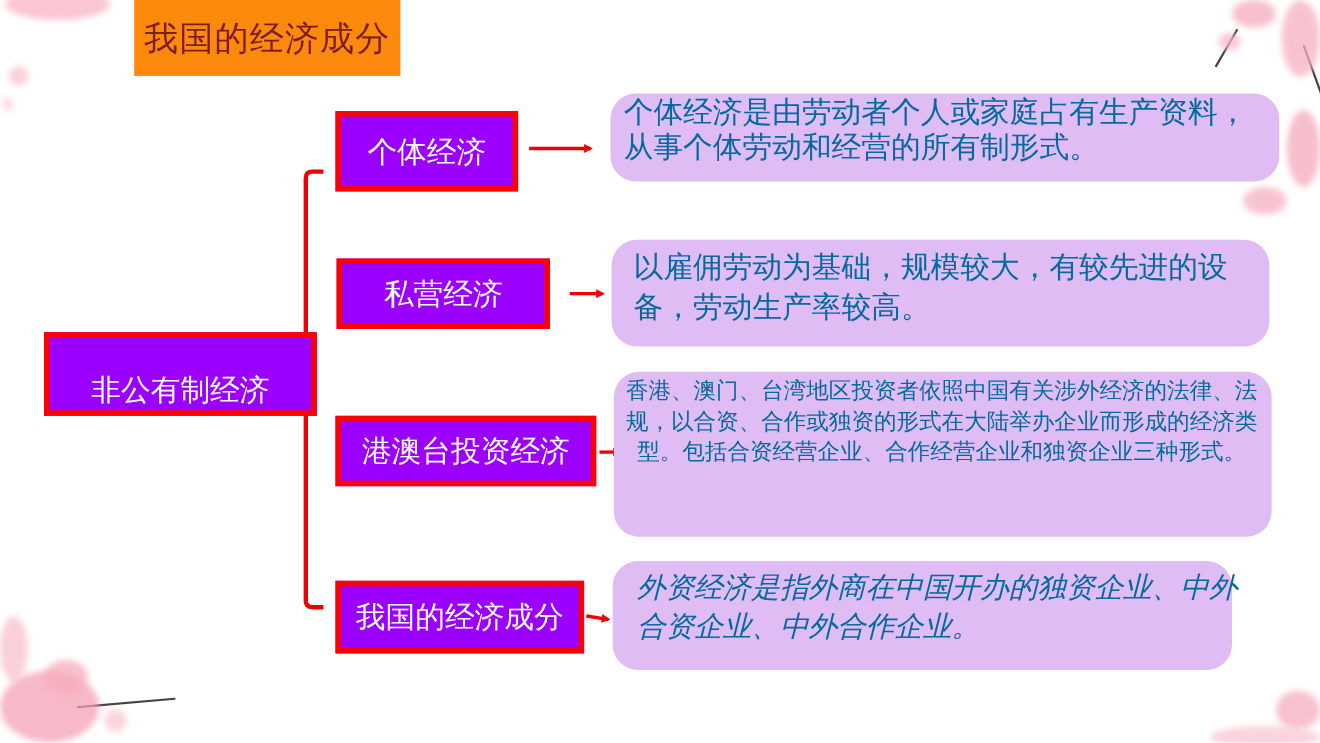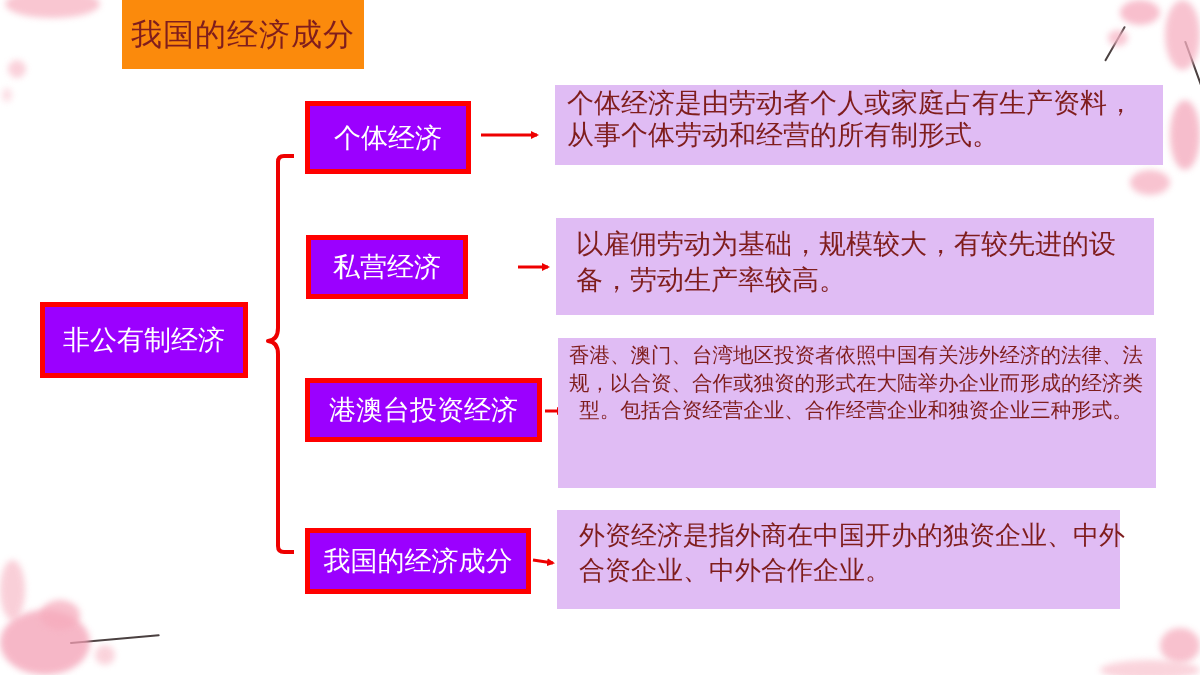--- a/index.html
+++ b/index.html
@@ -15,22 +15,23 @@
     background:#fb8a0c; color:#7f1d1d; font-size:31px;
     display:flex; align-items:center; justify-content:center; letter-spacing:1px;
   }
   .node {
     position:absolute; box-sizing:border-box;
     background:#9b00ff; border:5px solid #ff0000; border-radius:0;
     color:#fff; font-size:27px; display:flex; align-items:center; justify-content:center;
     white-space:nowrap;
   }
   .desc {
-    position:absolute; box-sizing:border-box; background:#e0bcf4; color:#7f1d1d;
+    position:absolute; box-sizing:border-box; background:#e0bcf4; color:#0369a1;
     line-height:1.3;
+    border-radius:23px;
   }
   svg.overlay { position:absolute; left:0; top:0; }
 </style>
 </head>
 <body>
 
 <div>
   <div class="blossom" style="left:5px;top:-10px;width:95px;height:28px;background:#f7b3c2;"></div>
   <div class="blossom" style="left:8px;top:60px;width:18px;height:18px;background:#f9c2cf;"></div>
   <div class="blossom" style="left:2px;top:88px;width:10px;height:14px;background:#fbd3dc;"></div>
@@ -66,41 +67,41 @@
   </defs>
   <g fill="none" stroke="#ee0000" stroke-width="4" stroke-linejoin="round">
     <path d="M294,156 L284,156 Q278,156 278,162 L278,328 Q278,340 268,341 Q278,342 278,354 L278,546 Q278,552 284,552 L294,552"></path>
   </g>
   <line x1="481" y1="135" x2="537" y2="135" stroke="#ee0000" stroke-width="3" marker-end="url(#ah)"></line>
   <line x1="518" y1="267" x2="548" y2="267" stroke="#ee0000" stroke-width="3" marker-end="url(#ah)"></line>
   <line x1="545" y1="411" x2="563" y2="411" stroke="#ee0000" stroke-width="3" marker-end="url(#ah)"></line>
   <line x1="533" y1="560" x2="553" y2="563" stroke="#ee0000" stroke-width="3" marker-end="url(#ah)"></line>
 </svg>
 
-<div class="node" style="left:40px;top:302px;width:208px;height:76px;font-size:27px;">
+<div class="node" style="left:40px;top:302px;width:248px;height:76px;font-size:27px;align-items:flex-end;">
   <span>非公有制经济</span>
 </div>
 
 <div class="node" style="left:305px;top:101px;width:166px;height:73px;">
   <span>个体经济</span>
 </div>
-<div class="node" style="left:306px;top:235px;width:162px;height:64px;">
+<div class="node" style="left:306px;top:235px;width:194px;height:64px;">
   <span>私营经济</span>
 </div>
 <div class="node" style="left:305px;top:378px;width:237px;height:64px;">
   <span>港澳台投资经济</span>
 </div>
 <div class="node" style="left:305px;top:528px;width:226px;height:66px;">
   <span>我国的经济成分</span>
 </div>
 
 <div class="desc" style="left:555px;top:85px;width:608px;height:80px;padding:2px 10px 0 12px;font-size:27px;line-height:32px;">
   <span>个体经济是由劳动者个人或家庭占有生产资料，从事个体劳动和经营的所有制形式。</span>
 </div>
 <div class="desc" style="left:556px;top:218px;width:598px;height:97px;padding:8px 6px 0 20px;font-size:27px;line-height:36px;">
   <span>以雇佣劳动为基础，规模较大，有较先进的设备，劳动生产率较高。</span>
 </div>
 <div class="desc" style="left:558px;top:338px;width:598px;height:150px;padding:4px 8px 0 6px;font-size:20.5px;line-height:27.5px;text-align:center;">
   <span>香港、澳门、台湾地区投资者依照中国有关涉外经济的法律、法规，以合资、合作或独资的形式在大陆举办企业而形成的经济类型。包括合资经营企业、合作经营企业和独资企业三种形式。</span>
 </div>
-<div class="desc" style="left:557px;top:510px;width:563px;height:99px;padding:8px 0 15px 22px;font-size:26px;line-height:35px;overflow:visible;">
+<div class="desc" style="left:557px;top:510px;width:563px;height:99px;padding:8px 0 15px 22px;font-size:26px;line-height:35px;overflow:visible;font-style:italic;">
   <span style="display:block;width:560px;">外资经济是指外商在中国开办的独资企业、中外合资企业、中外合作企业。</span>
 </div>
 
 </body></html>

